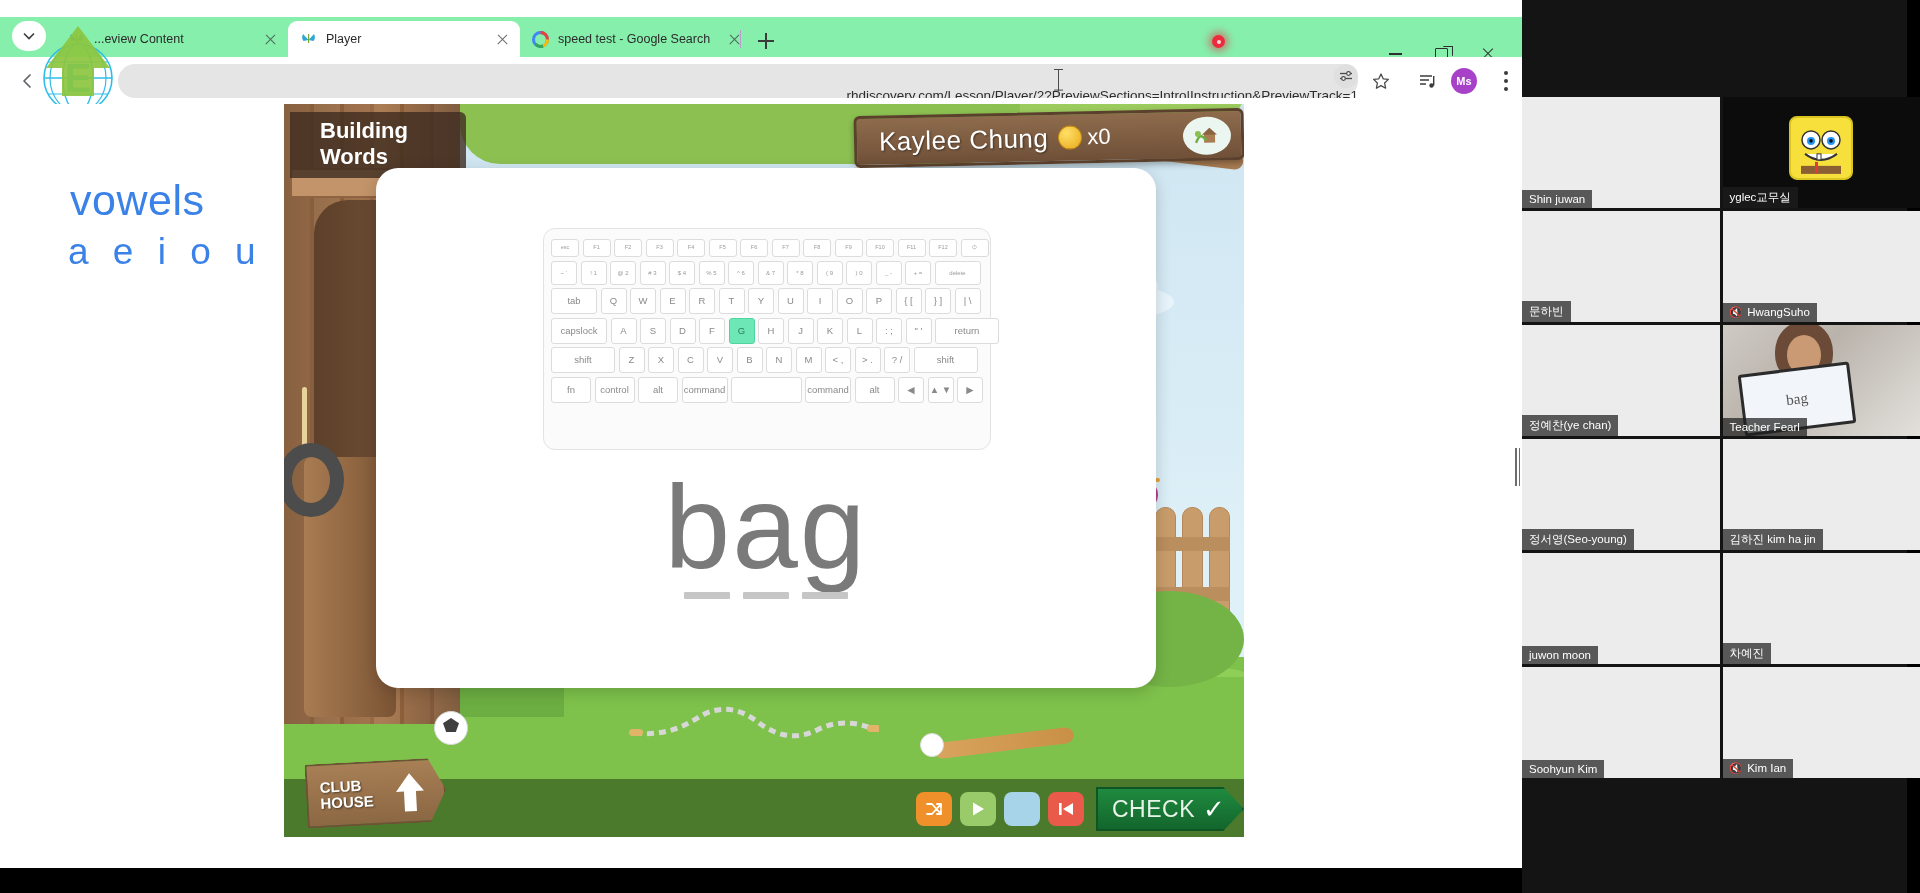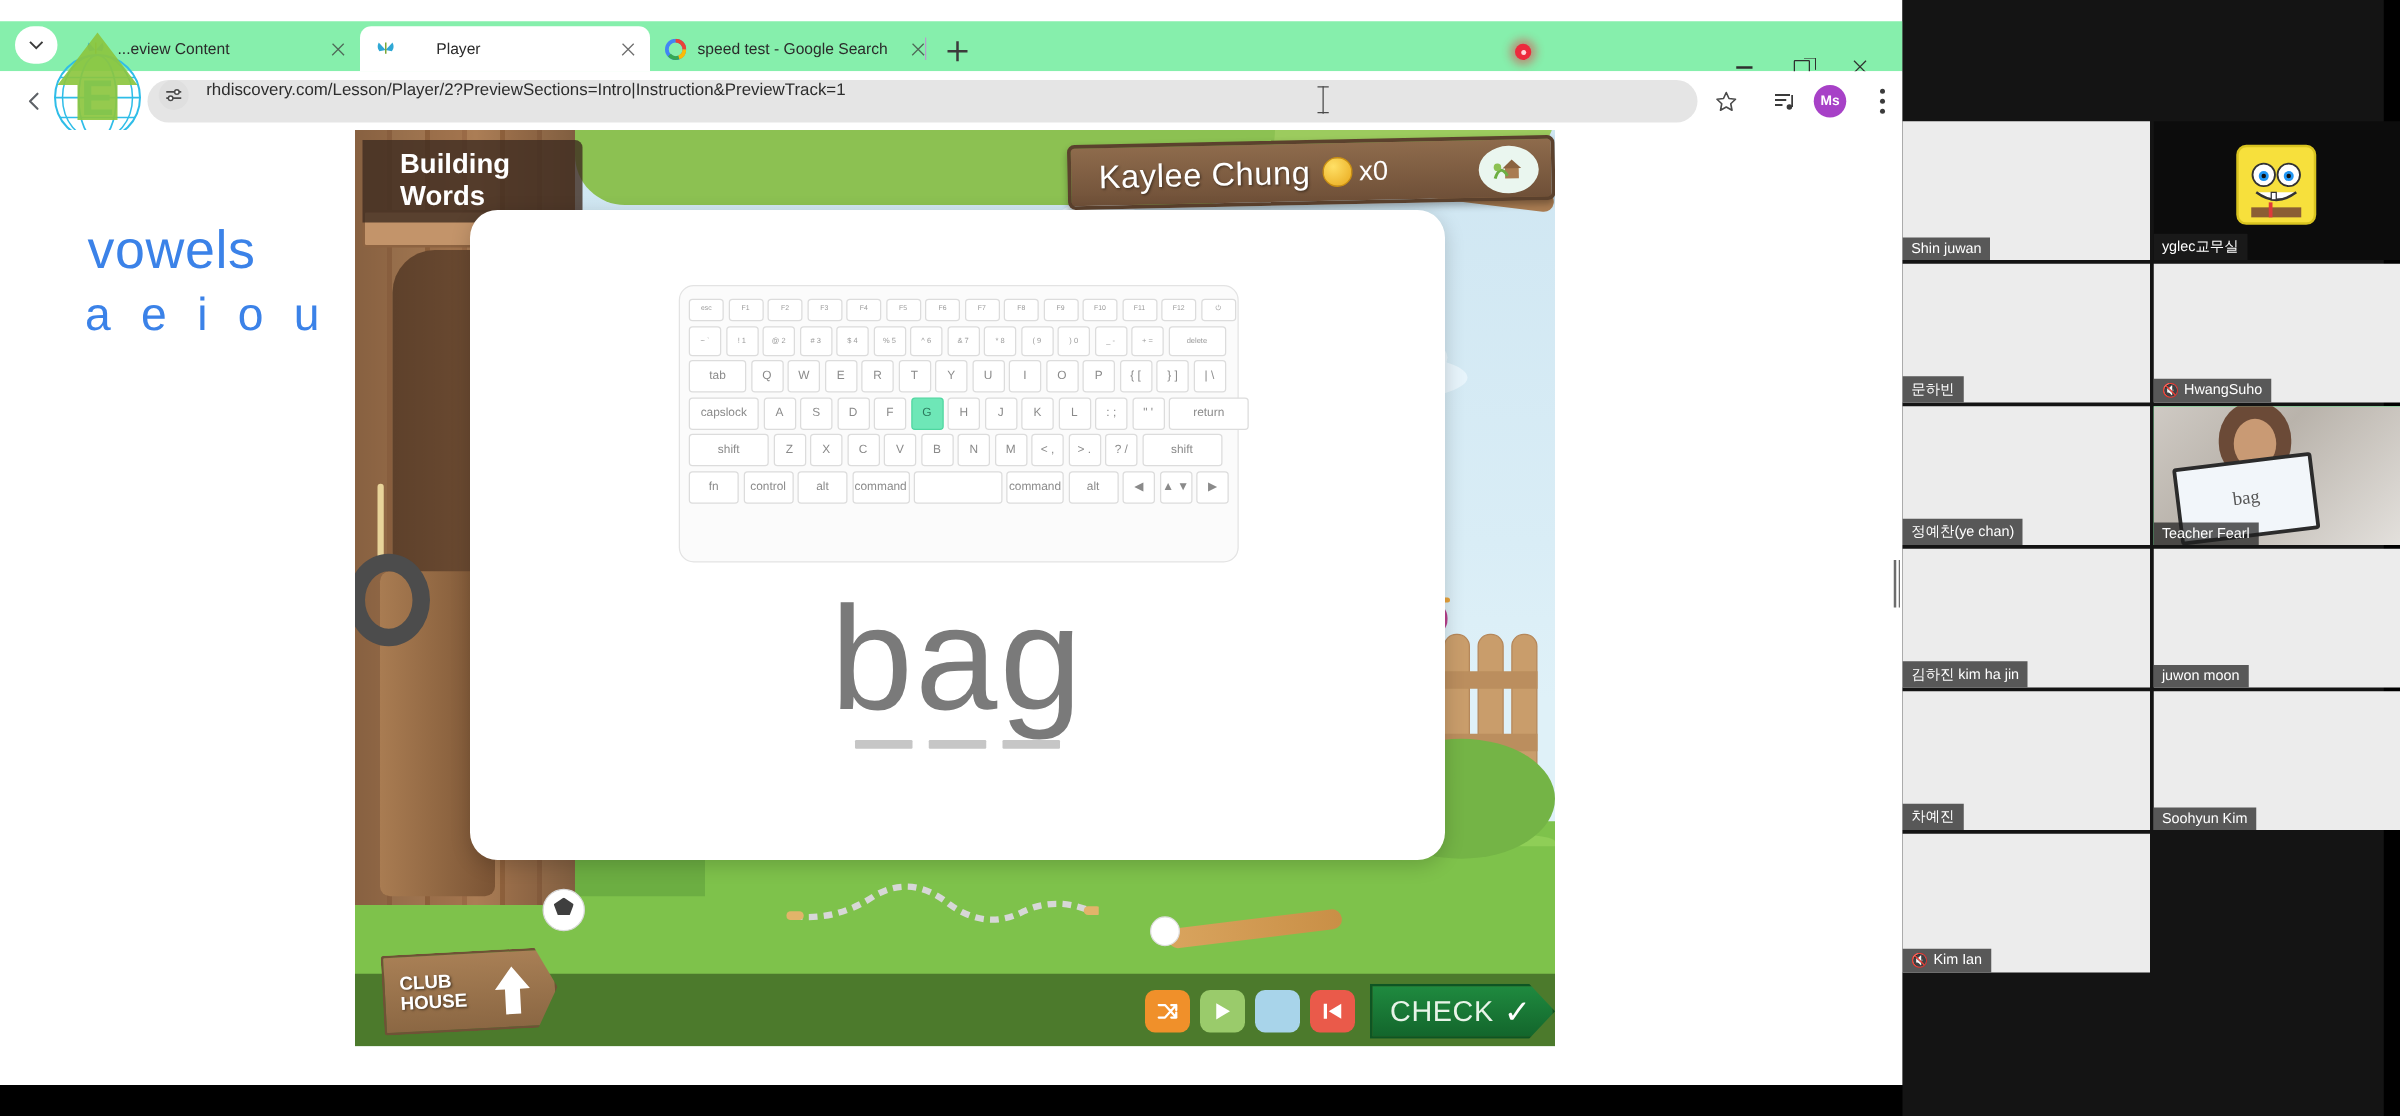--- a/index.html
+++ b/index.html
@@ -100,21 +100,21 @@
   }
   #back-btn {
     position: absolute; left: 12px; top: 8px;
     width: 31px; height: 31px; display:flex;align-items:center;justify-content:center;
     color:#5f6368; font-size:18px;
   }
   #omnibox {
     position: absolute; left: 118px; top: 7px;
     width: 1240px; height: 34px; border-radius: 17px;
     background: #e5e5e5;
-    display: flex; align-items: flex-start;
+    display: flex; align-items: flex-end; flex-direction: column;
   }
   #site-chip {
     width: 24px; height: 24px; margin-left: 9px; flex:0 0 24px;
     border-radius: 50%; background: #dfdfdf;
     display: flex; align-items: center; justify-content: center;
   }
   #url-text {
     margin-left: 14px; font-size: 13.5px; color: #2d2d2d;
     white-space: nowrap; overflow: hidden;
   }
@@ -396,21 +396,21 @@
         <svg width="17" height="17" viewBox="0 0 17 17">
           <path d="M8.5 9 L3 3 Q1 7 3.5 10 Z" fill="#2fa8d5"></path>
           <path d="M8.5 9 L14 3 Q16 7 13.5 10 Z" fill="#2fa8d5"></path>
           <rect x="8" y="3" width="1.2" height="9" fill="#7aa637"></rect>
         </svg>
       </span>
       <span class="tab-title">...eview Content</span>
       <span class="tab-close"></span>
     </div>
 
-    <div class="tab active" style="left:288px;width:232px;gap:23px;">
+    <div class="tab active" style="left:288px;width:232px;">
       <span class="tab-favicon">
         <svg width="17" height="17" viewBox="0 0 17 17">
           <path d="M8.5 9 L3 3 Q1 7 3.5 10 Z" fill="#2fa8d5"></path>
           <path d="M8.5 9 L14 3 Q16 7 13.5 10 Z" fill="#2fa8d5"></path>
           <rect x="8" y="3" width="1.2" height="9" fill="#7aa637"></rect>
         </svg>
       </span>
       <span class="tab-title">Player</span>
       <span class="tab-close"></span>
     </div>
@@ -756,20 +756,23 @@
       <div id="teacher-tile-bg"></div>
       <div id="teacher-head">
         <div id="teacher-face"></div>
       </div>
       <div id="teacher-board">
         <span id="teacher-board-word">bag</span>
       </div>
       <div class="vname">Teacher Fearl</div>
     </div>
 
+    <div class="vtile">
+      <div class="vname">정서영(Seo-young)</div>
+    </div>
 
     <div class="vtile">
       <div class="vname">김하진 kim ha jin</div>
     </div>
 
     <div class="vtile">
       <div class="vname">juwon moon</div>
     </div>
 
     <div class="vtile">

